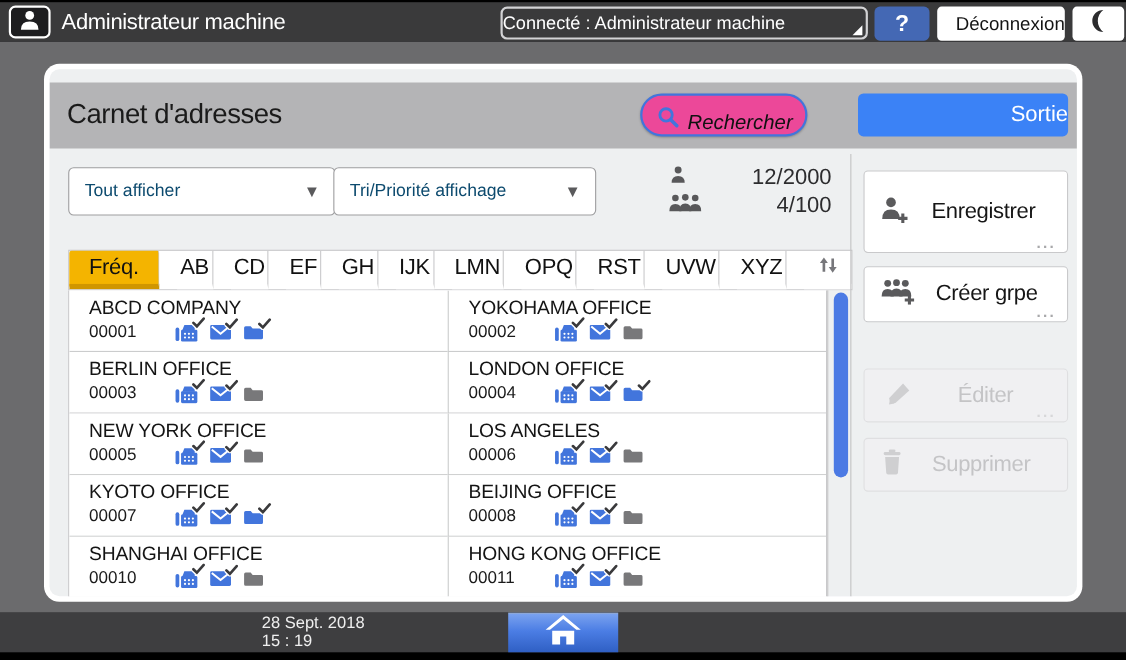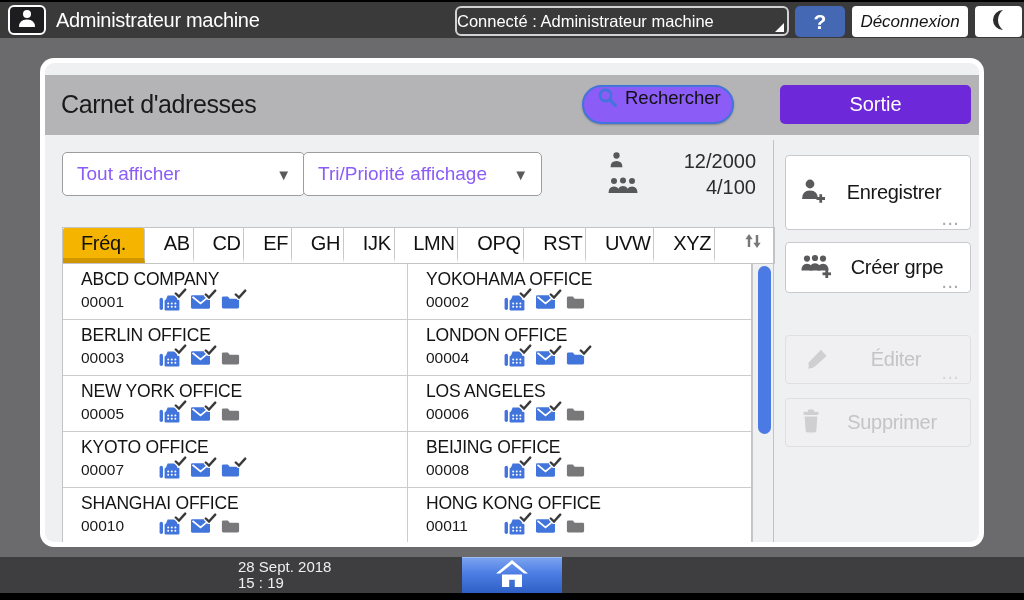--- a/index.html
+++ b/index.html
@@ -13,49 +13,49 @@
   .topbar-title { position:absolute; left:56px; top:0; height:36px; line-height:36px;
     color:#fff; font-size:20px; letter-spacing:-0.3px; }
   .status-box { position:absolute; left:455px; top:4px; width:334px; height:30px;
     border:2px solid #d2d2d4; border-radius:6px; color:#fff; font-size:16.5px;
     display:flex; align-items:center; padding-left:0; }
   .status-caret { position:absolute; right:3px; bottom:2px; width:0; height:0;
     border-left:9px solid transparent; border-bottom:9px solid #fff; }
   .help-btn { position:absolute; left:795px; top:4px; width:50px; height:31px; background:#4468b4;
     border-radius:5px; color:#fff; font-size:21px; font-weight:bold; text-align:center; line-height:31px; cursor:pointer; }
   .logout-btn { position:absolute; left:852px; top:4px; width:116px; height:31px; background:#fff;
-    border-radius:4px; color:#141414; font-size:17px; text-align:center; line-height:31px; cursor:pointer;font-style:italic; }
+    border-radius:4px; color:#141414; font-size:17px; text-align:right; line-height:31px; cursor:pointer; }
   .moon-btn { position:absolute; left:975px; top:4px; width:47px; height:31px; background:#fff;
     border-radius:4px; display:flex; align-items:center; justify-content:center; cursor:pointer; }
 
   
   .main-bg { position:absolute; left:0; top:38px; width:1024px; height:519px; background:#6b6b6d; }
 
   
   .panel { position:absolute; left:40px; top:58px; width:944px; height:489px;
     background:#fff; border-radius:14px; padding:5px; }
   .panel-inner { width:100%; height:100%; border-radius:9px; overflow:hidden; background:#eef0f1; position:relative; }
   .panel-header { height:60px; background:#b4b4b6; position:relative;margin-top:12px; }
   .panel-title { position:absolute; left:16px; top:0; height:60px; line-height:58px;
     font-size:25px; color:#1a1a1a; letter-spacing:-0.4px; }
-  .search-pill { position:absolute; left:537px; top:10px; width:152px; height:39px; background:#8b5cf6;
-    border:2px solid #4275dc; border-radius:21px; display:flex; align-items:flex-start; gap:7px;
-    padding-left:13px; cursor:pointer; box-shadow:0 1px 2px rgba(0,0,0,.25); }
+  .search-pill { position:absolute; left:537px; top:10px; width:152px; height:39px; background:#ec4899;
+    border:2px solid #4275dc; border-radius:21px; display:flex; align-items:flex-end; gap:7px;
+    padding-left:13px; cursor:pointer; box-shadow:0 1px 2px rgba(0,0,0,.25);font-style:italic; }
   .search-pill span { font-size:18.5px; color:#111; }
-  .exit-btn { position:absolute; left:735px; top:10px; width:191px; height:39px; background:#6d28d9;
-    border-radius:5px; color:#fff; font-size:20px; text-align:center; line-height:39px; cursor:pointer; }
+  .exit-btn { position:absolute; left:735px; top:10px; width:191px; height:39px; background:#3b82f6;
+    border-radius:5px; color:#fff; font-size:20px; text-align:right; line-height:39px; cursor:pointer; }
 
   .panel-body { position:relative; height:419px; }
 
   
   .dropdown { position:absolute; top:17px; height:44px; background:#fff; border:1px solid #9d9d9f;
     border-radius:5px; display:flex; align-items:center; padding-left:14px; cursor:pointer; }
   .dd-display { left:17px; width:243px; }
   .dd-sort { left:258px; width:239px; }
-  .dropdown .dd-label { font-size:19px; color:#8b5cf6; }
+  .dropdown .dd-label { font-size:16px; color:#0c4a6e; }
   .dropdown .dd-caret { position:absolute; right:13px; color:#5a5a5c; font-size:15px; }
 
   
   .counters { position:absolute; left:563px; top:13px; width:148px; }
   .counter-row { display:flex; justify-content:space-between; align-items:center; height:26px; }
   .counter-row .val { font-size:20px; color:#2c2c2e; }
 
   
   .tabbar { position:absolute; left:17px; top:92px; width:713px; height:37px; background:#fff;
     border:1px solid #c4c4c6; display:flex;gap:16px; }

